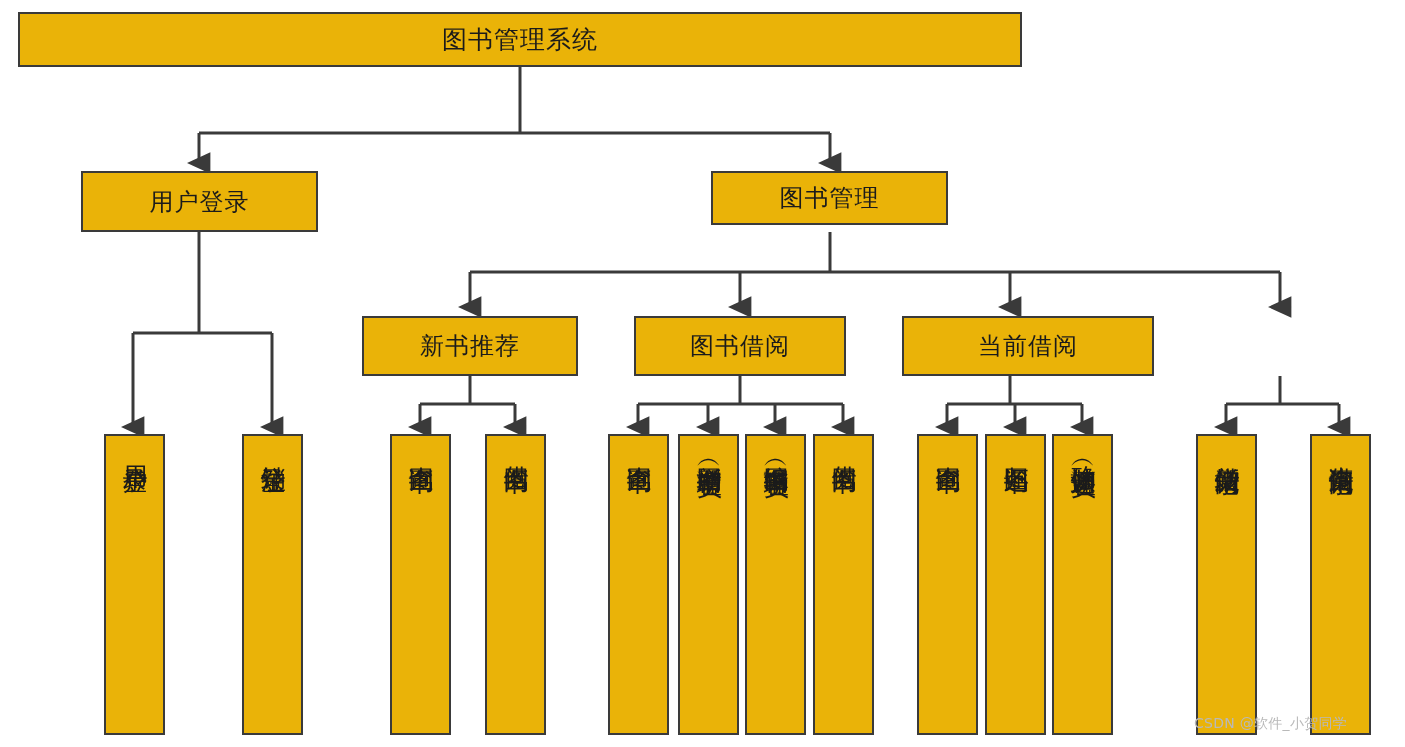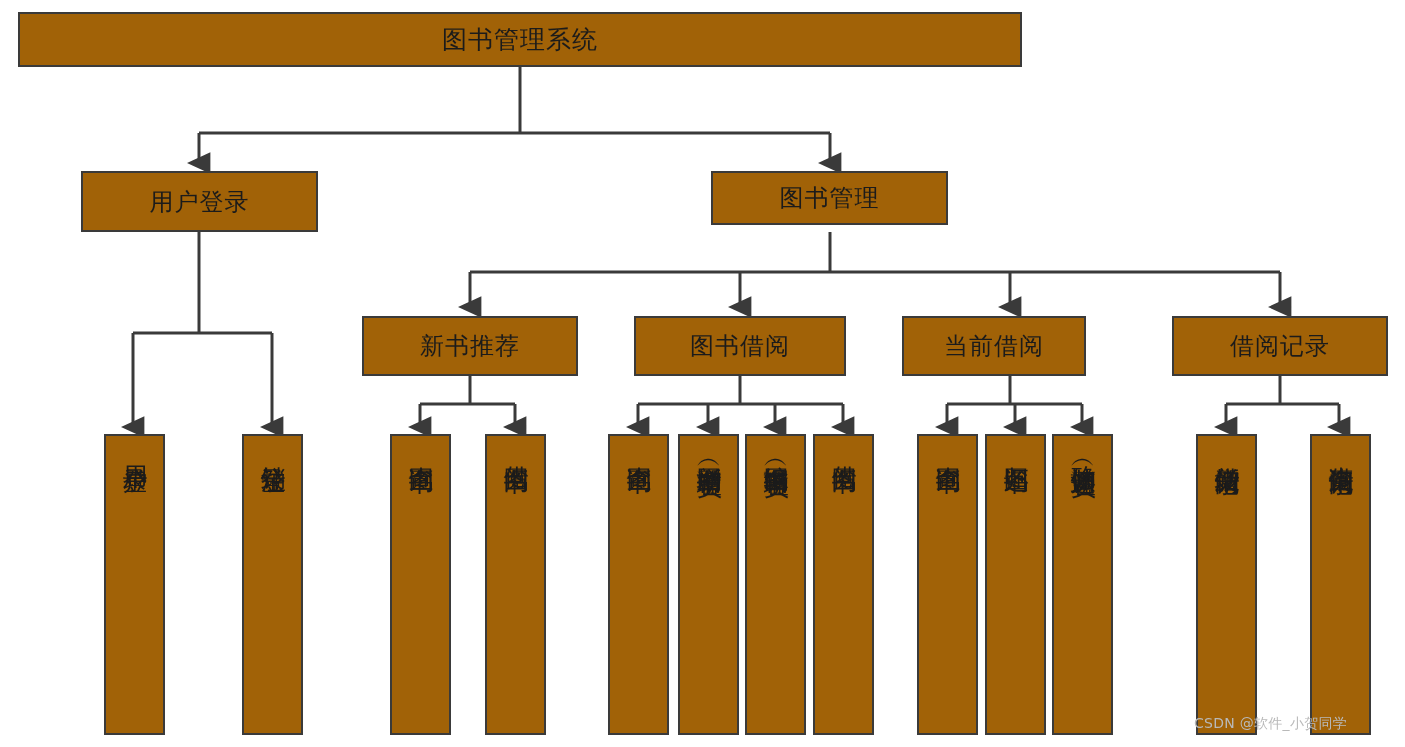--- a/index.html
+++ b/index.html
@@ -22,21 +22,21 @@
     position: absolute;
     left: 0;
     top: 0;
     width: 1405px;
     height: 747px;
   }
   .node {
     position: absolute;
     box-sizing: border-box;
     border: 2.5px solid #3a3a3a;
-    background: #a16207;
+    background: #eab308;
     color: #1b1b1b;
     display: flex;
     align-items: center;
     justify-content: center;
     z-index: 3;
   }
   .node-label {
     display: block;
     text-align: center;
     letter-spacing: 0.04em;
@@ -140,25 +140,22 @@
   <div class="node node-branch" style="left:711px; top:171px; width:237px; height:54px;">
     <span class="node-label">图书管理</span>
   </div>
 
   <div class="node node-branch" style="left:362px; top:316px; width:216px; height:60px;">
     <span class="node-label">新书推荐</span>
   </div>
   <div class="node node-branch" style="left:634px; top:316px; width:212px; height:60px;">
     <span class="node-label">图书借阅</span>
   </div>
-  <div class="node node-branch" style="left:902px; top:316px; width:184px; height:60px;">
+  <div class="node node-branch" style="left:902px; top:316px; width:252px; height:60px;">
     <span class="node-label">当前借阅</span>
-  </div>
-  <div class="node node-branch" style="left:1172px; top:316px; width:216px; height:60px;">
-    <span class="node-label">借阅记录</span>
   </div>
 
   <div class="node node-leaf" style="left:104px; top:434px; width:61px; height:301px;">
     <span class="node-label">用户登录</span>
   </div>
   <div class="node node-leaf" style="left:242px; top:434px; width:61px; height:301px;">
     <span class="node-label">注销登录</span>
   </div>
 
   <div class="node node-leaf" style="left:390px; top:434px; width:61px; height:301px;">

